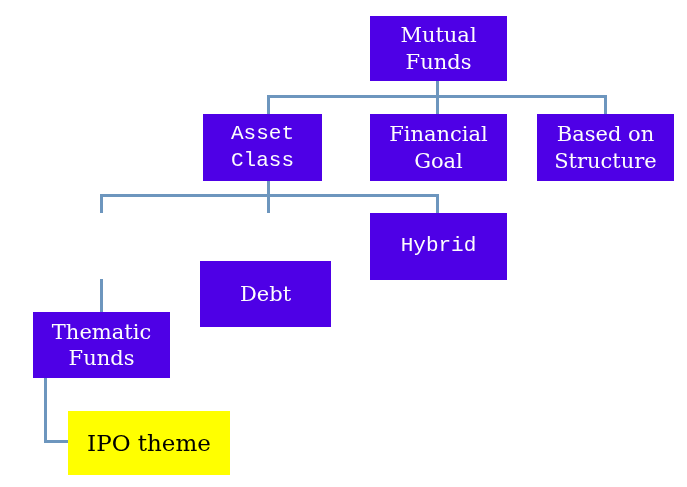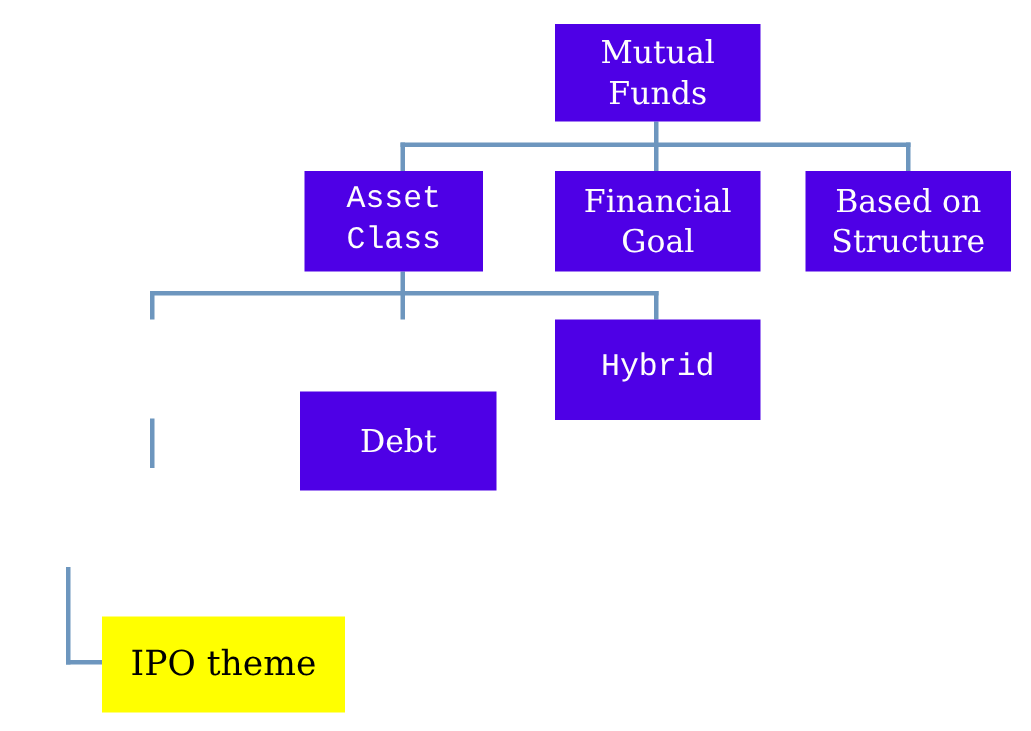--- a/index.html
+++ b/index.html
@@ -98,18 +98,21 @@
 
 
   <div class="node" id="n-debt">
     <span>Debt</span>
   </div>
 
   <div class="node" id="n-hybrid">
     <span>Hybrid</span>
   </div>
 
+  <div class="node" id="n-thematic-funds">
+    <span>Thematic Funds</span>
+  </div>
 
   <div class="node highlight" id="n-ipo-theme">
     <span>IPO theme</span>
   </div>
 
 </div>
 
 </body></html>

